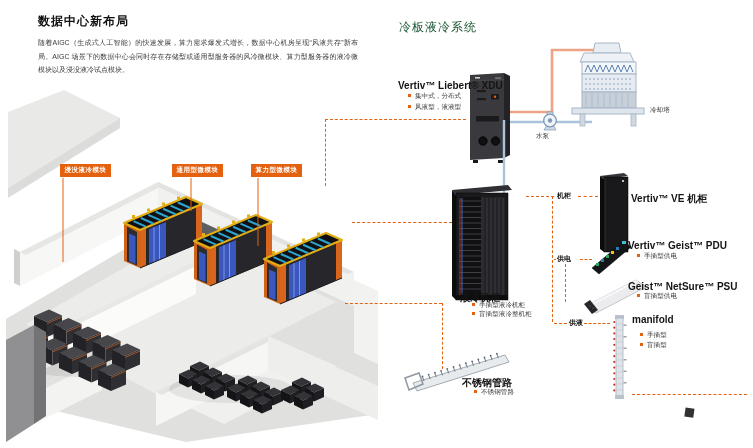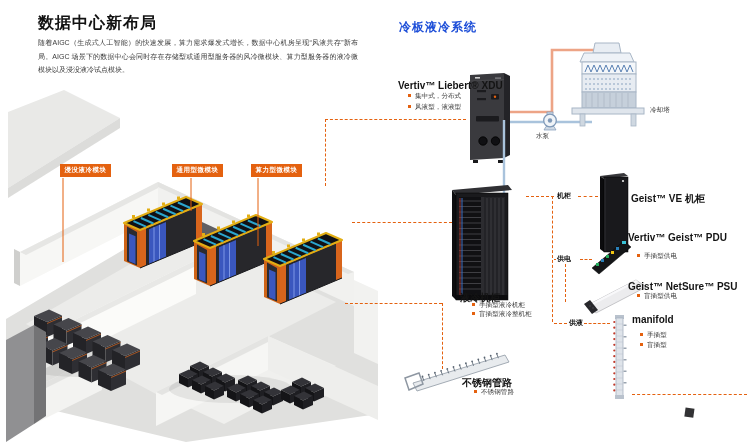--- a/index.html
+++ b/index.html
@@ -1,20 +1,20 @@
 <!DOCTYPE html>
 <html><head>
 <meta charset="utf-8">
 <style>
   html,body{margin:0;padding:0;background:#fff;}
   .canvas{position:relative;width:753px;height:448px;background:#ffffff;overflow:hidden;
           font-family:"Liberation Sans","DejaVu Sans",sans-serif;color:#222;}
   .abs{position:absolute;}
-  .h-left{left:38px;top:13px;font-size:16px;font-weight:bold;color:#111;letter-spacing:1px;}
-  .h-right{left:399px;top:19px;font-size:12px;font-weight:bold;color:#1d4ed8;letter-spacing:1px;}
+  .h-left{left:38px;top:13px;font-size:12px;font-weight:bold;color:#111;letter-spacing:1px;}
+  .h-right{left:399px;top:19px;font-size:12px;font-weight:normal;color:#14532d;letter-spacing:1px;}
   .intro{left:38px;top:36px;width:320px;font-size:7px;line-height:13.5px;color:#3a3a3a;text-align:justify;}
   .mlabel{background:#E4610F;color:#fff;font-weight:bold;font-size:6.5px;line-height:1;
           padding:3px 4.5px;letter-spacing:.5px;white-space:nowrap;}
   .pname{font-weight:bold;font-size:10px;color:#141414;white-space:nowrap;}
   .gname{font-weight:bold;font-size:7px;color:#141414;white-space:nowrap;background:#fff;padding:0 1px;}
   .slabel{font-size:6.6px;color:#333;white-space:nowrap;}
   .bullet{font-size:6.6px;color:#3c3c3c;white-space:nowrap;}
   .bullet::before{content:"";display:inline-block;width:3px;height:3px;background:#E4610F;
                   margin-right:4px;vertical-align:1px;}
   .dh{border-top:1px dashed #E4610F;height:0;}
@@ -379,23 +379,23 @@
   <div class="abs slabel" style="left:536px;top:132px;">水泵</div>
 
   <div class="abs pname" style="left:460px;top:291px;">液冷机柜</div>
   <div class="abs bullet" style="left:472px;top:301px;">手插型液冷机柜</div>
   <div class="abs bullet" style="left:472px;top:310px;">盲插型液冷整机柜</div>
 
   <div class="abs gname" style="left:556px;top:191px;">机柜</div>
   <div class="abs gname" style="left:556px;top:254px;">供电</div>
   <div class="abs gname" style="left:568px;top:318px;">供液</div>
 
-  <div class="abs pname" style="left:631px;top:192px;">Geist™ VE 机柜</div>
-
-  <div class="abs pname" style="left:628px;top:232px;">Vertiv™ Geist™ PDU</div>
+  <div class="abs pname" style="left:631px;top:192px;">Vertiv™ VE 机柜</div>
+
+  <div class="abs pname" style="left:628px;top:240px;">Vertiv™ Geist™ PDU</div>
   <div class="abs bullet" style="left:637px;top:252px;">手插型供电</div>
 
   <div class="abs pname" style="left:628px;top:281px;">Geist™ NetSure™ PSU</div>
   <div class="abs bullet" style="left:637px;top:292px;">盲插型供电</div>
 
   <div class="abs pname" style="left:632px;top:314px;">manifold</div>
   <div class="abs bullet" style="left:640px;top:331px;">手插型</div>
   <div class="abs bullet" style="left:640px;top:341px;">盲插型</div>
 
   <div class="abs pname" style="left:462px;top:376px;">不锈钢管路</div>

